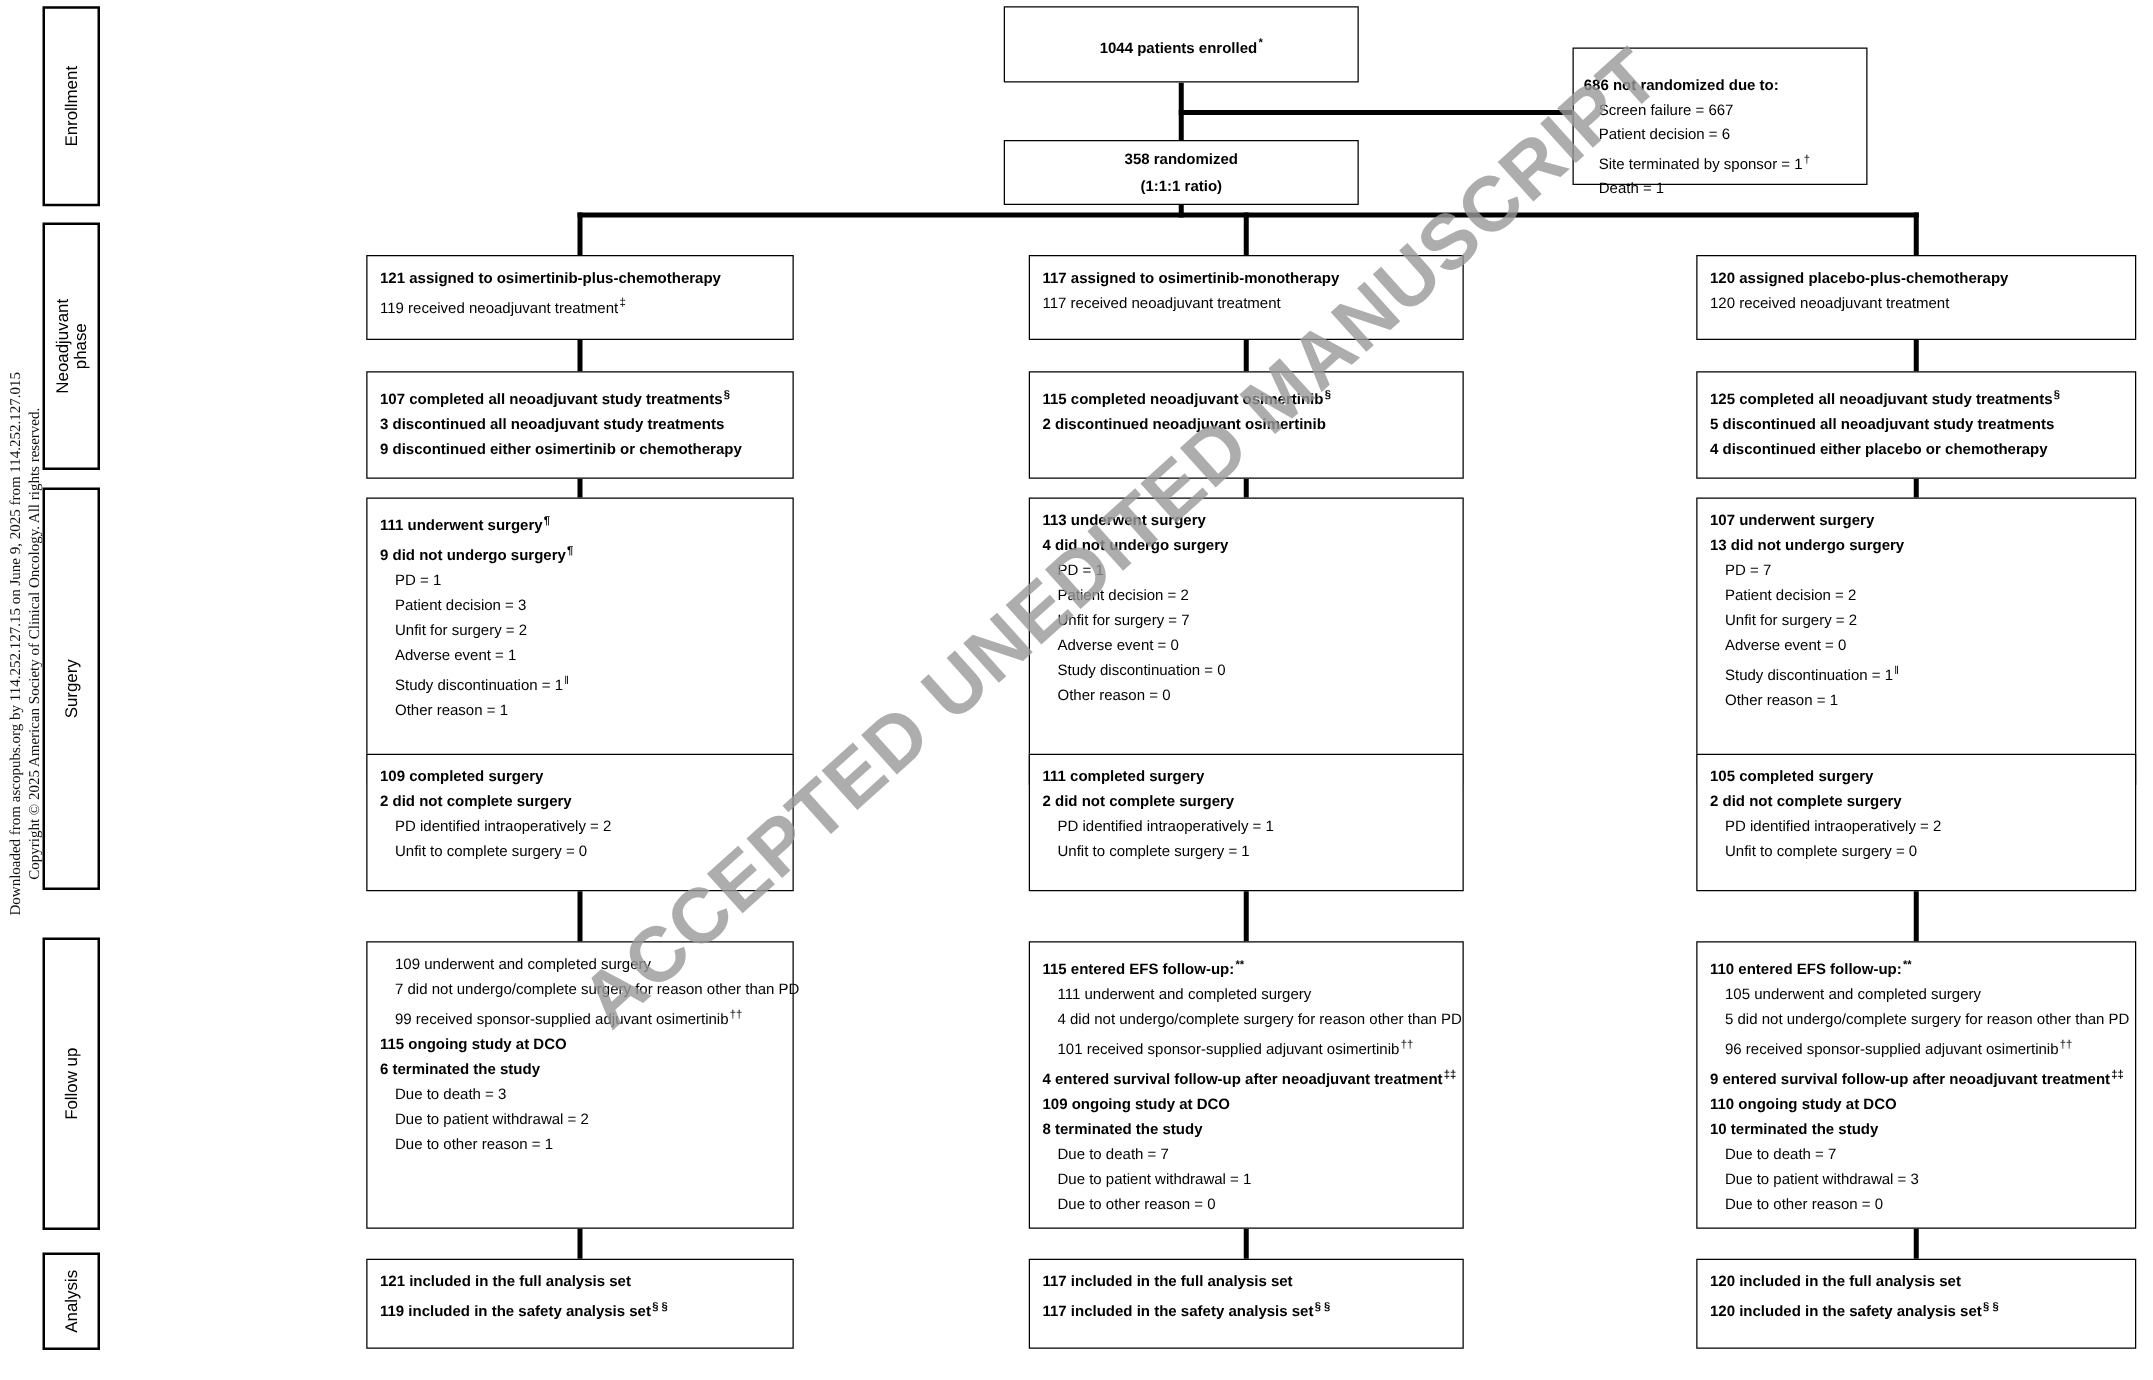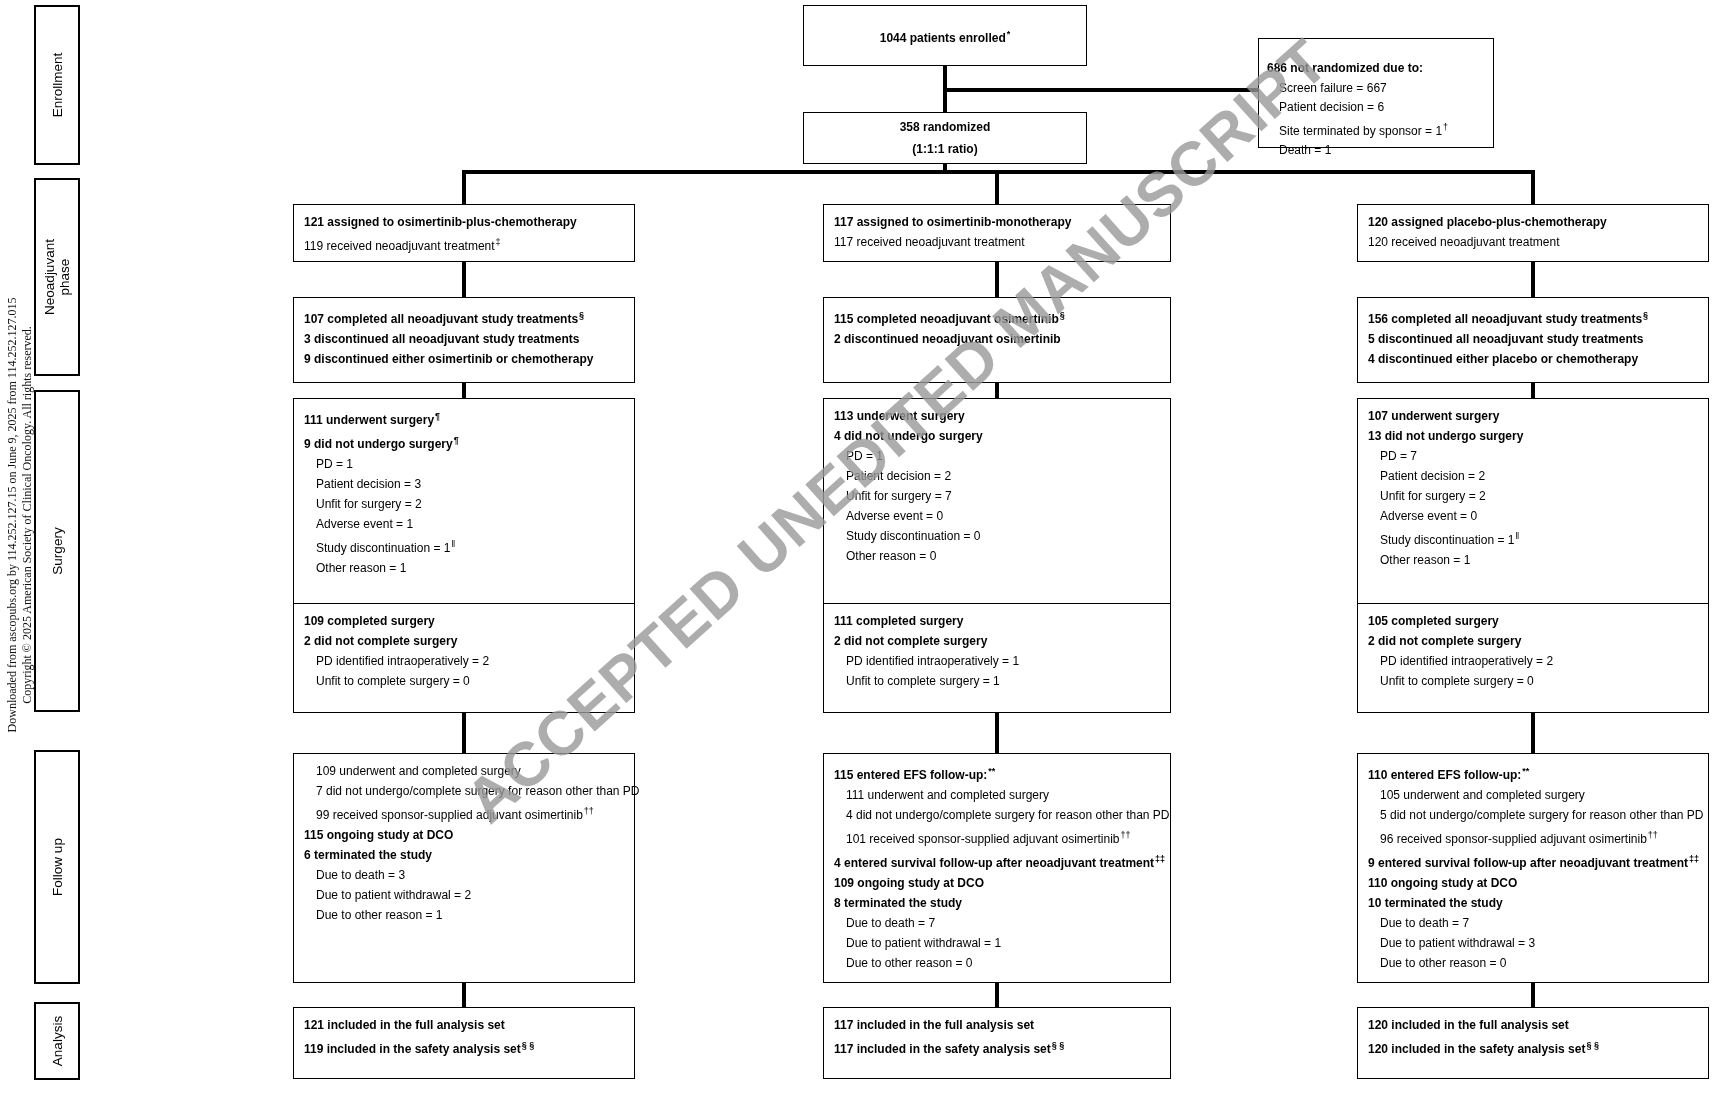--- a/index.html
+++ b/index.html
@@ -34,21 +34,21 @@
   .fbox sup{font-size:9px;margin-left:1px;}
   .fbox.center{display:flex;flex-direction:column;justify-content:center;
     align-items:center;padding:16px;text-align:left;}
   .fbox.center .line{line-height:22px;}
 
   .box-enrolled{left:803px;top:5px;width:284px;height:61px}
   .box-randomized{left:803px;top:112px;width:284px;height:52px}
   .box-notrand{left:1258px;top:38px;width:236px;height:110px;padding:20px 8px}
   .box-notrand .line{line-height:19.5px;}
 
-  .rowA{top:204px;height:58px}
+  .rowA{top:204px;height:68px}
   .rowB{top:297px;height:86px}
   .rowC{top:398px;height:230px}
   .rowD{top:603px;height:110px}
   .rowE{top:753px;height:230px}
   .rowF{top:1007px;height:72px}
   .col1{left:293px;width:342px}
   .col2{left:823px;width:348px}
   .col3{left:1357px;width:352px}
 
   
@@ -214,21 +214,21 @@
   <div class="fbox col2 rowF">
       <div class="line b"><span>117 included in the full analysis set</span></div>
       <div class="line b"><span>117 included in the safety analysis set</span><sup>§ §</sup></div>
     </div>
 
   <div class="fbox col3 rowA">
       <div class="line b"><span>120 assigned placebo-plus-chemotherapy</span></div>
       <div class="line"><span>120 received neoadjuvant treatment</span></div>
     </div>
   <div class="fbox col3 rowB">
-      <div class="line b"><span>156 completed all neoadjuvant study treatments</span><sup>§</sup></div>
+      <div class="line b"><span>125 completed all neoadjuvant study treatments</span><sup>§</sup></div>
       <div class="line b"><span>5 discontinued all neoadjuvant study treatments</span></div>
       <div class="line b"><span>4 discontinued either placebo or chemotherapy</span></div>
     </div>
   <div class="fbox col3 rowC">
       <div class="line b"><span>107 underwent surgery</span></div>
       <div class="line b"><span>13 did not undergo surgery</span></div>
       <div class="line i1"><span>PD = 7</span></div>
       <div class="line i1"><span>Patient decision = 2</span></div>
       <div class="line i1"><span>Unfit for surgery = 2</span></div>
       <div class="line i1"><span>Adverse event = 0</span></div>

